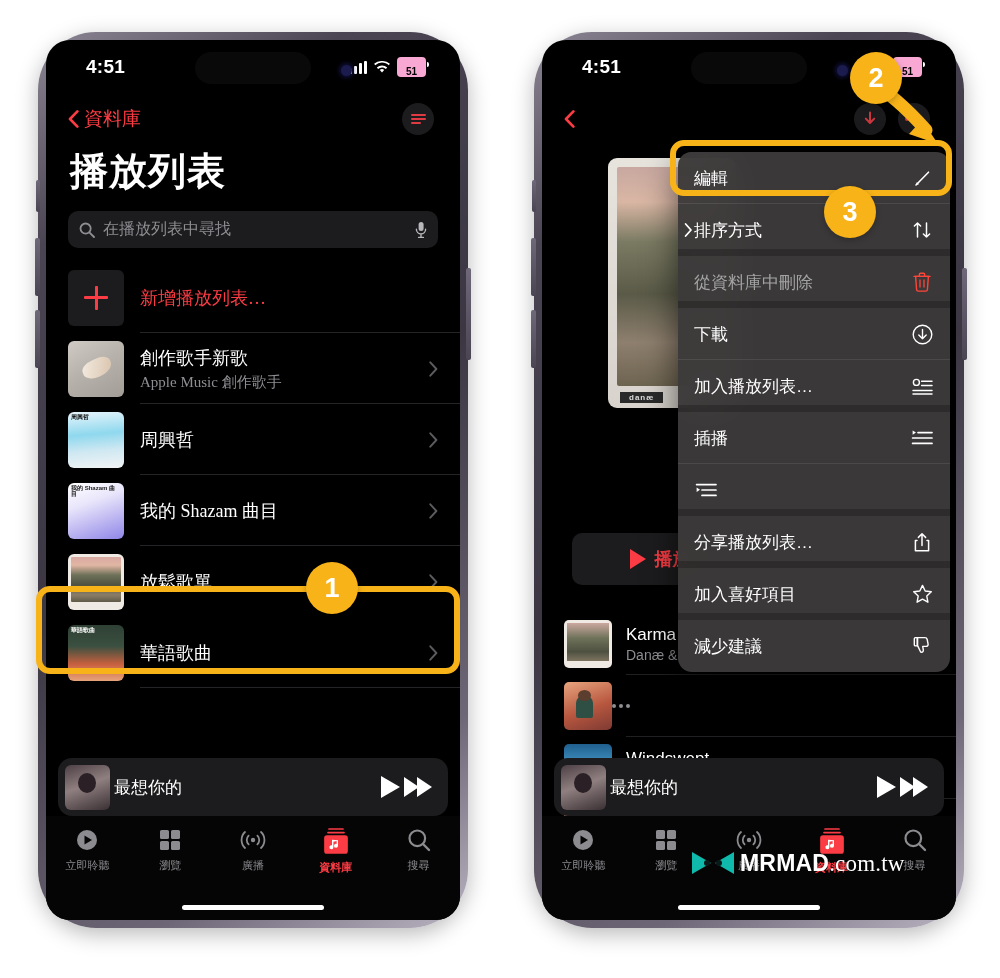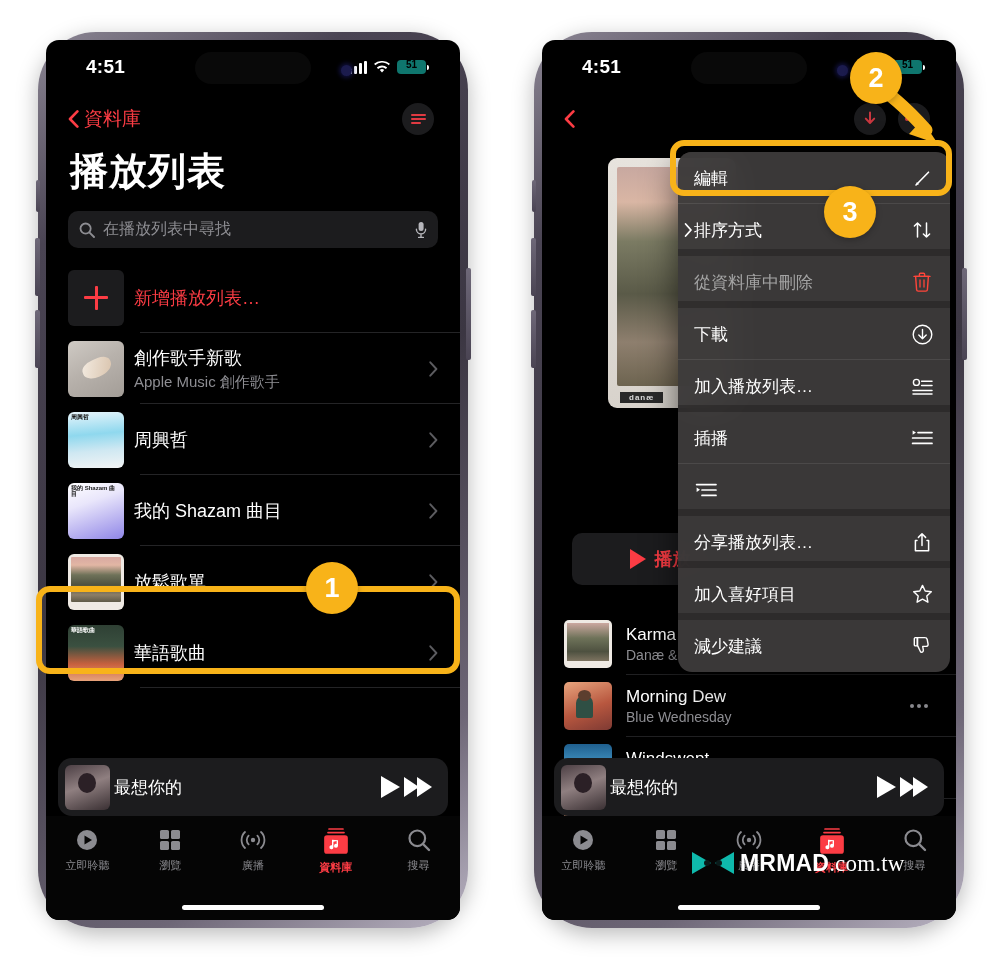--- a/index.html
+++ b/index.html
@@ -12,21 +12,21 @@
   
   .phone{
     position:absolute;width:430px;height:896px;border-radius:58px;
     background:linear-gradient(145deg,#8d8795 0%,#4a4453 18%,#3b3642 50%,#6d6676 82%,#b9b3c2 100%);
     padding:8px;
     box-shadow:0 6px 22px rgba(0,0,0,.28);
   }
   .phone.left{left:38px;top:32px;}
   .phone.right{left:534px;top:32px;}
   .screen{
-    position:relative;width:100%;height:100%;border-radius:13px;background:#000;
+    position:relative;width:100%;height:100%;border-radius:24px;background:#000;
     overflow:hidden;
   }
   .btn-side{position:absolute;background:linear-gradient(180deg,#6e6878,#4a4453);border-radius:2px;}
   .b-sil{left:-2px;top:148px;width:4px;height:32px;}
   .b-v1{left:-3px;top:206px;width:5px;height:58px;}
   .b-v2{left:-3px;top:278px;width:5px;height:58px;}
   .b-pw{right:-3px;top:236px;width:5px;height:92px;}
 
   
   .statusbar{
@@ -45,22 +45,22 @@
   .sb-right{margin-left:auto;display:flex;align-items:center;gap:7px;}
   .bars{display:flex;align-items:flex-end;gap:2px;height:13px;}
   .bars i{width:3px;background:#fff;border-radius:1px;display:block;}
   .bars i:nth-child(1){height:5px;}
   .bars i:nth-child(2){height:8px;}
   .bars i:nth-child(3){height:11px;}
   .bars i:nth-child(4){height:13px;}
   .bars.dim i:nth-child(3),.bars.dim i:nth-child(4){background:#5d5d5d;}
   .wifi{width:16px;height:13px;}
   .batt{
-    position:relative;width:29px;height:14px;border-radius:4px;background:#0f766e;
-    display:flex;align-items:flex-start;justify-content:center;
+    position:relative;width:29px;height:20px;border-radius:4px;background:#f9a8d4;
+    display:flex;align-items:flex-end;justify-content:center;
   }
   .batt span{font-size:10px;font-weight:700;color:#000;line-height:1;}
   .batt:after{content:"";position:absolute;right:-3px;top:5px;width:2px;height:5px;
     background:#fff;border-radius:0 2px 2px 0;}
 
   
   .navrow{display:flex;align-items:center;padding:6px 26px 0 22px;height:44px;}
   .back{display:flex;align-items:center;gap:5px;color:#fc3c44;font-size:19px;font-weight:500;}
   .chev-l{width:11px;height:18px;}
   .menu-btn{
@@ -77,21 +77,21 @@
     margin:0 22px;height:37px;background:#1c1c1e;border-radius:10px;
     display:flex;align-items:center;padding:0 11px;gap:8px;
   }
   .search .ph{color:#8d8d92;font-size:16px;flex:1;}
 
   
   .list{padding:0 0 0 22px;margin-top:14px;}
   .row{display:flex;align-items:center;height:71px;position:relative;}
   .row .art{width:56px;height:56px;border-radius:6px;flex:none;overflow:hidden;position:relative;
     background:#2a2a2c;}
-  .row .txt{margin-left:10px;flex:1;min-width:0;padding-right:16px;}
+  .row .txt{margin-left:16px;flex:1;min-width:0;padding-right:16px;font-family:Liberation Serif, serif;}
   .row .t1{color:#fff;font-size:18px;white-space:nowrap;overflow:hidden;}
   .row .t2{color:#8e8e93;font-size:15px;margin-top:3px;white-space:nowrap;overflow:hidden;}
   .row .t1.red{color:#fc3c44;}
   .row .sep{position:absolute;left:72px;right:0;bottom:0;height:1px;background:#242426;}
   .chev-r{width:9px;height:16px;margin-right:22px;flex:none;}
 
   .art.plus{background:#1c1c1e;display:flex;align-items:center;justify-content:center;}
   .art.plus:before,.art.plus:after{content:"";position:absolute;background:#fc3c44;border-radius:1px;}
   .art.plus:before{width:24px;height:3px;}
   .art.plus:after{width:3px;height:24px;}
@@ -461,24 +461,20 @@
               <i></i>
               <i></i>
               <i></i>
             </div>
           <div class="sep"></div>
         </div>
         <div class="song">
           <div class="art" style="background:linear-gradient(160deg,#e8a57e,#b8573f 55%,#7e3a33);position:relative;">
             <div style="position:absolute;left:12px;top:14px;width:17px;height:22px;border-radius:7px 7px 2px 2px;background:#2f4f44;"></div>
             <div style="position:absolute;left:14px;top:8px;width:13px;height:11px;border-radius:50%;background:#5c3e2e;"></div>
-          </div>
-          <div class="tx">
-            <div class="s1">Morning Dew</div>
-            <div class="s2">Blue Wednesday</div>
           </div>
           <div class="dots">
               <i></i>
               <i></i>
               <i></i>
             </div>
           <div class="sep"></div>
         </div>
         <div class="song">
           <div class="art" style="background:linear-gradient(180deg,#1f5f8e 0%,#3f8fbe 40%,#e9eef0 55%,#2d6b93 100%);position:relative;">

